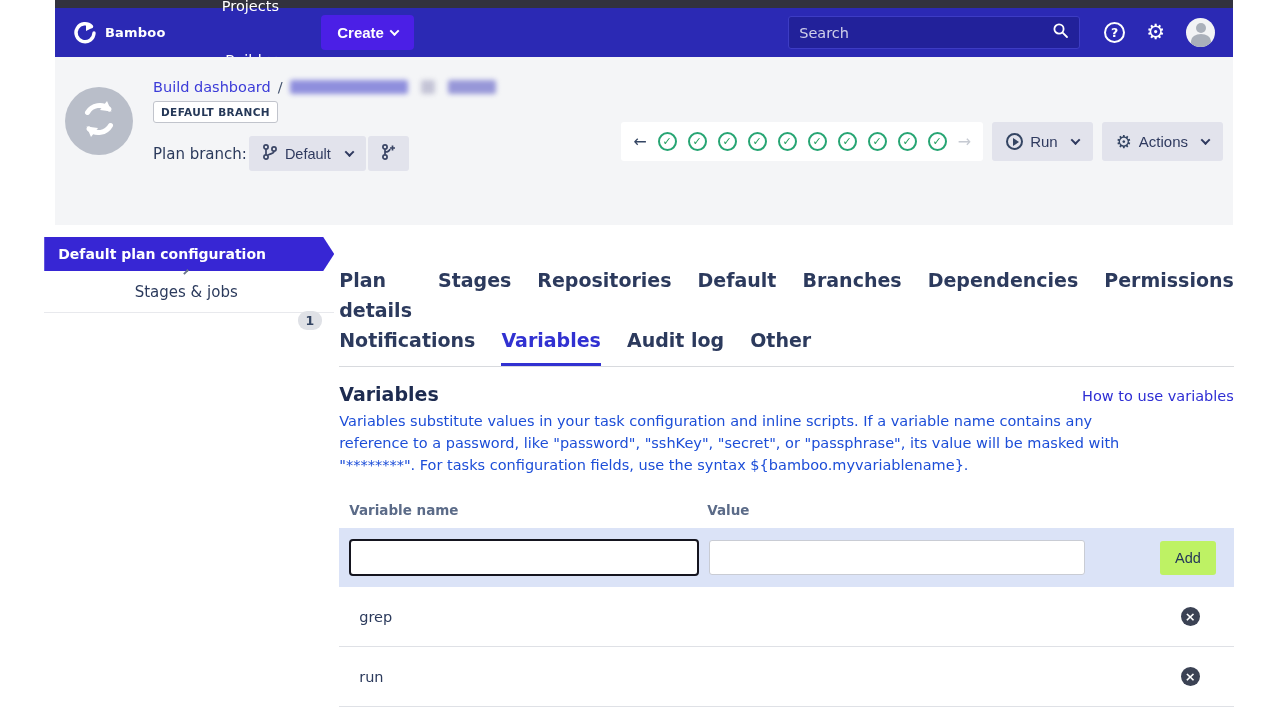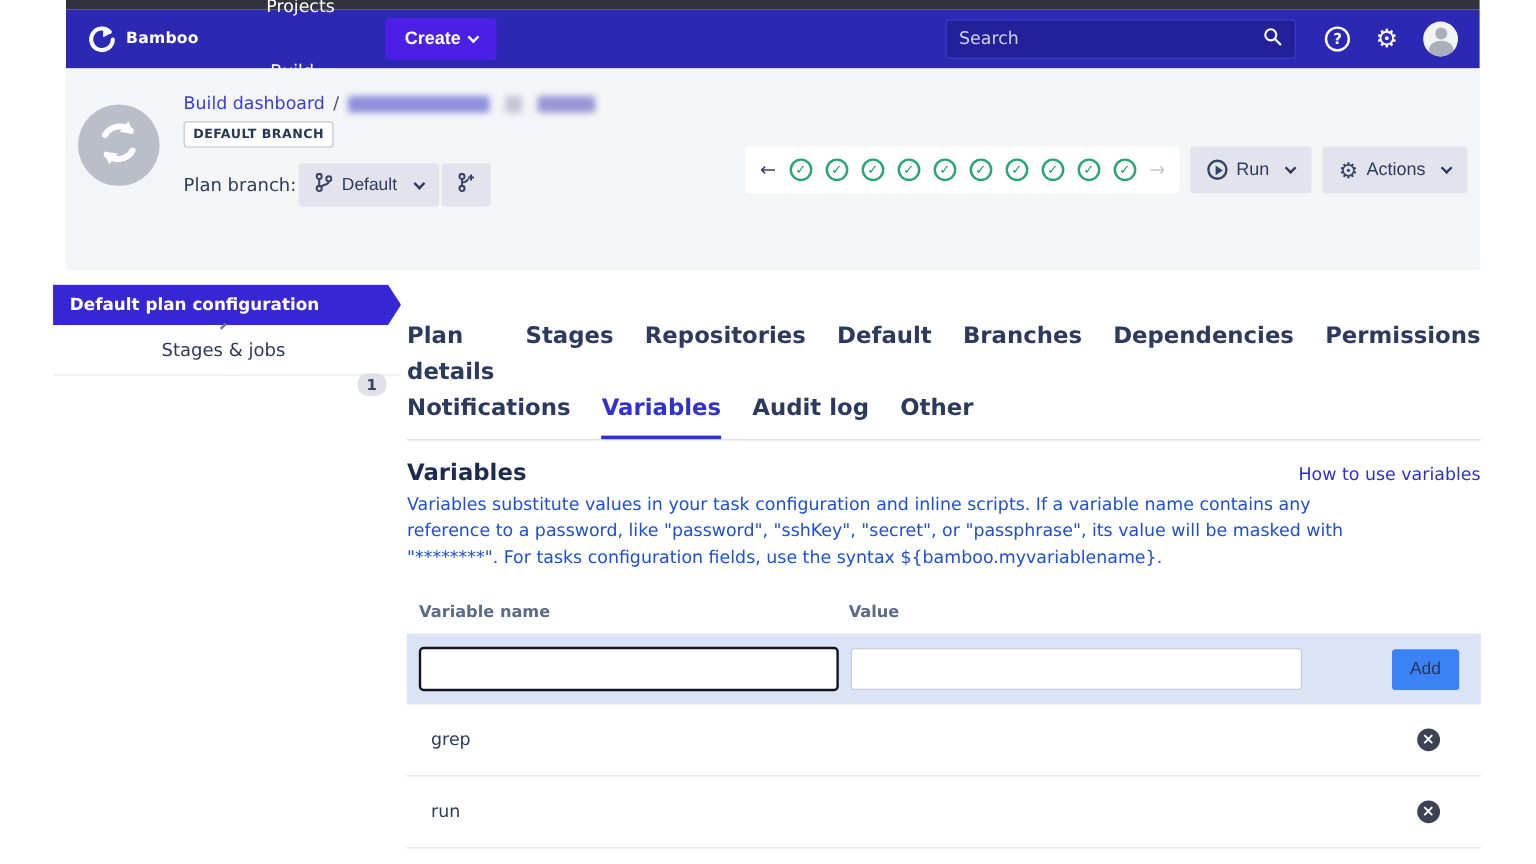--- a/index.html
+++ b/index.html
@@ -77,21 +77,21 @@
   .desc { margin-top:5px; max-width:808px; color:#1d4ed8; font-size:14.5px; line-height:1.52; }
 
   .var-table { margin-top:26px; }
   .thead { display:flex; padding:0 0 10px 10px; }
   .th { color:#5b6b88; font-size:13.5px; font-weight:700; }
   .th-name { width:358px; }
   .th-value { }
   .input-row { background:#dbe3f7; display:flex; align-items:center; padding:11px 18px 11px 10px; }
   .name-input { width:350px; height:37px; border:2px solid #15151f; border-radius:4px; background:#fff; padding:0 8px; font-size:14.5px; font-family:inherit; outline:none; color:#172b4d; }
   .value-input { width:376px; height:35px; border:1px solid #c9ccd4; border-radius:3px; background:#fff; margin-left:10px; padding:0 8px; font-size:14.5px; font-family:inherit; outline:none; color:#172b4d; }
-  .add-btn { margin-left:auto; background:#3b82f6; border:none; border-radius:3px; color:#253858; font-size:14.5px; padding:9px 15px; cursor:pointer; }
+  .add-btn { margin-left:auto; background:#bef264; border:none; border-radius:3px; color:#253858; font-size:14.5px; padding:9px 15px; cursor:pointer; }
   .var-row { display:flex; align-items:center; height:60px; padding:0 34px 0 20px; border-bottom:1px solid #dfe1e6; }
   .var-name { color:#2b3a5c; font-size:14.5px; }
   .delete-btn { margin-left:auto; width:19px; height:19px; border-radius:50%; background:#3b4254; color:#fff; font-size:13px; font-weight:700; display:flex; align-items:center; justify-content:center; line-height:1; cursor:pointer; }
 </style>
 </head>
 <body>
 
 <div class="app">
   <div class="top-strip"></div>
 

